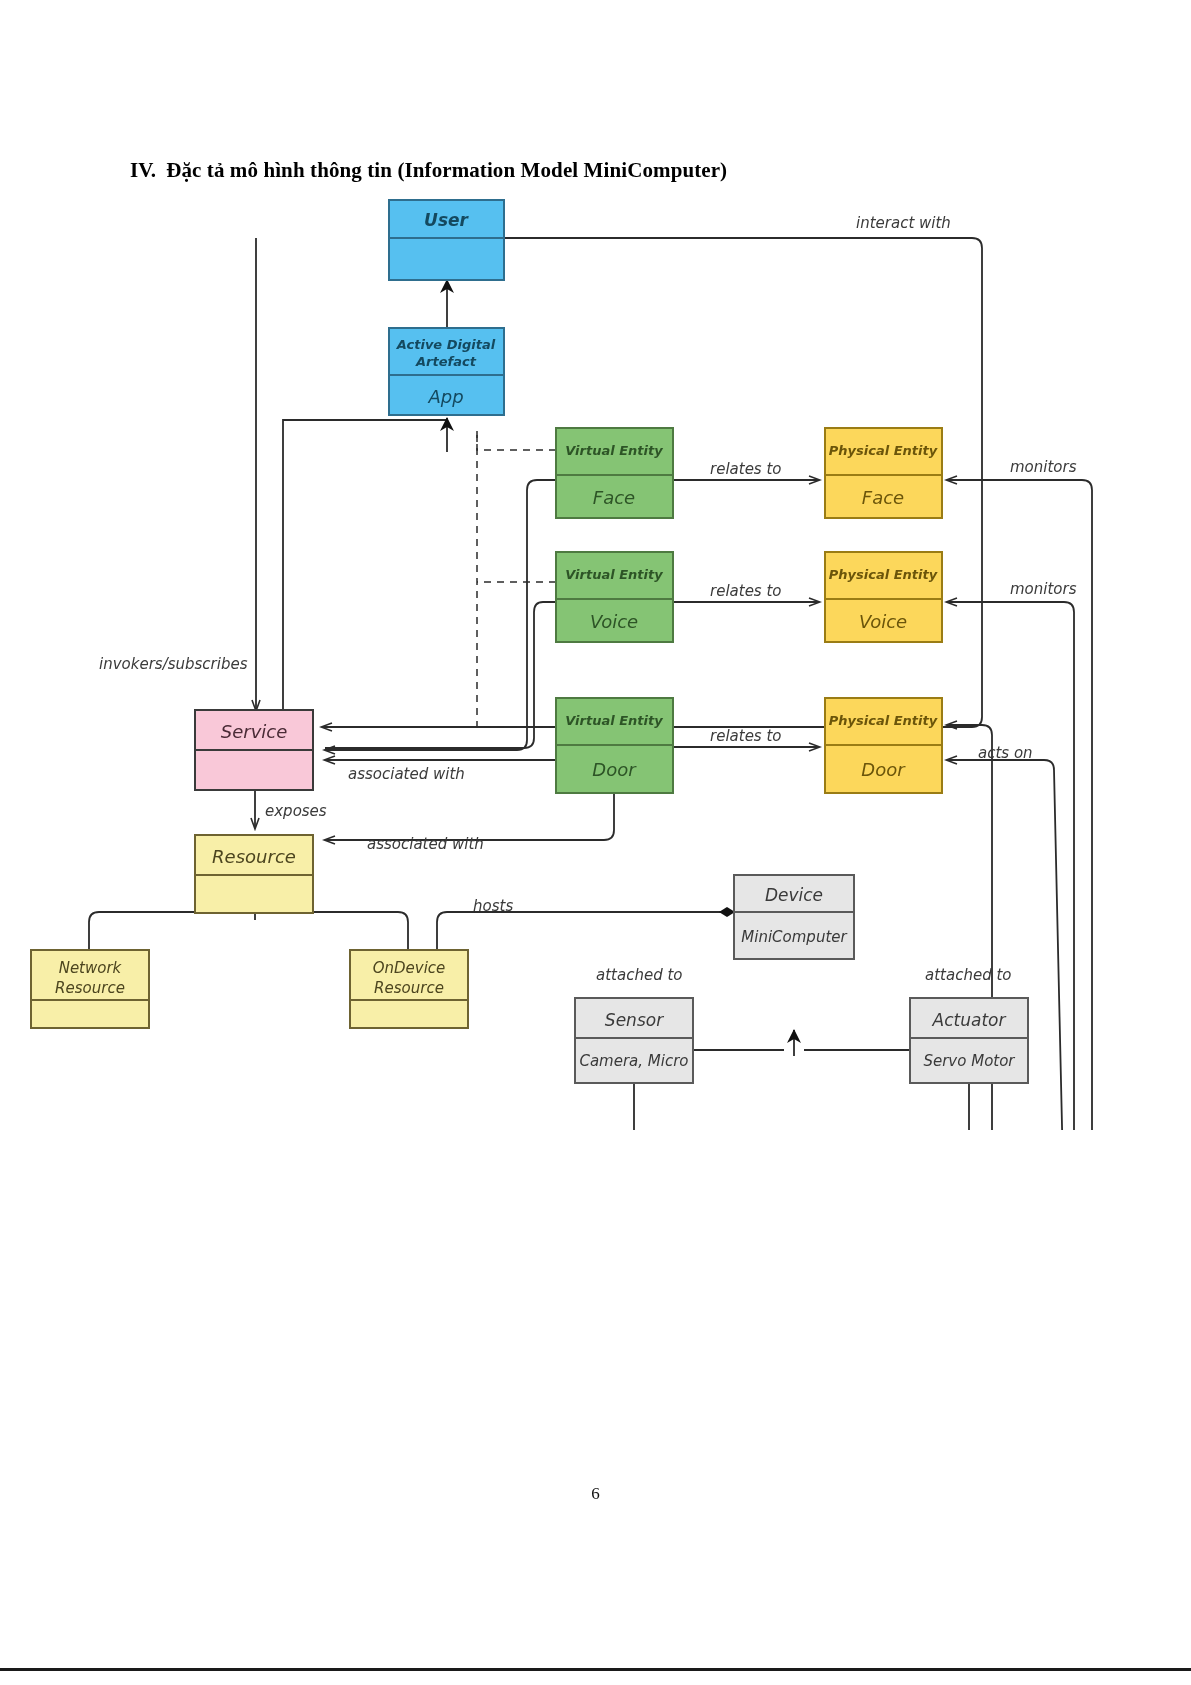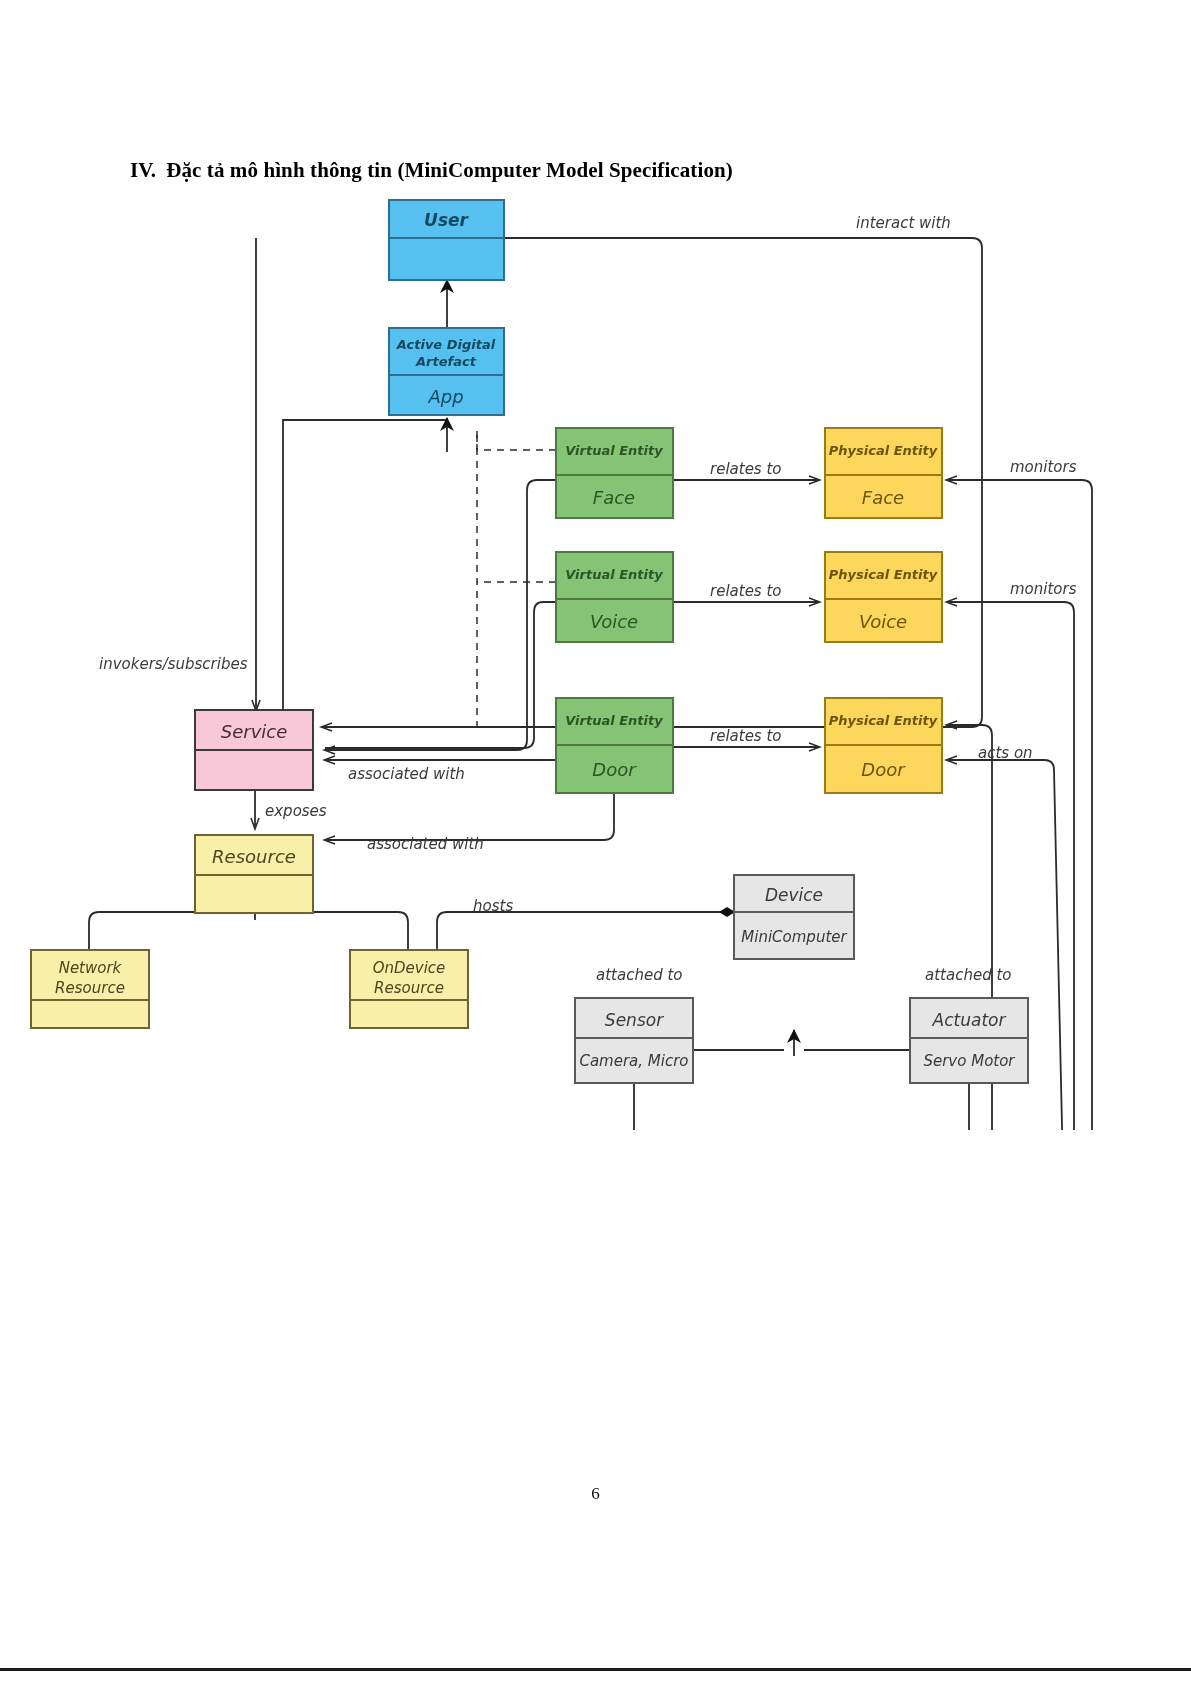--- a/index.html
+++ b/index.html
@@ -57,21 +57,21 @@
     font-size:15px;
     fill:#3b3b3b;
   }
 </style>
 </head>
 <body>
 
 <div id="page">
 
   <div class="heading">
-    <span class="num">IV.</span><span>Đặc tả mô hình thông tin (MiniComputer Model Specification)</span>
+    <span class="num">IV.</span><span>Đặc tả mô hình thông tin (Information Model MiniComputer)</span>
   </div>
 
   <div id="diagram">
   <svg width="1191" height="940" viewBox="0 0 1191 940" xmlns="http://www.w3.org/2000/svg">
     <defs>
       <marker id="arrowOpen" markerWidth="14" markerHeight="14" refX="11" refY="5" orient="auto" markerUnits="userSpaceOnUse">
         <path d="M1,1 L12,5 L1,9" fill="none" stroke="#2B2B2B" stroke-width="1.6"></path>
       </marker>
       <marker id="arrowSolid" markerWidth="16" markerHeight="16" refX="12" refY="6" orient="auto" markerUnits="userSpaceOnUse">
         <path d="M0,0 L13,6 L0,12 L3,6 Z" fill="#111111"></path>

